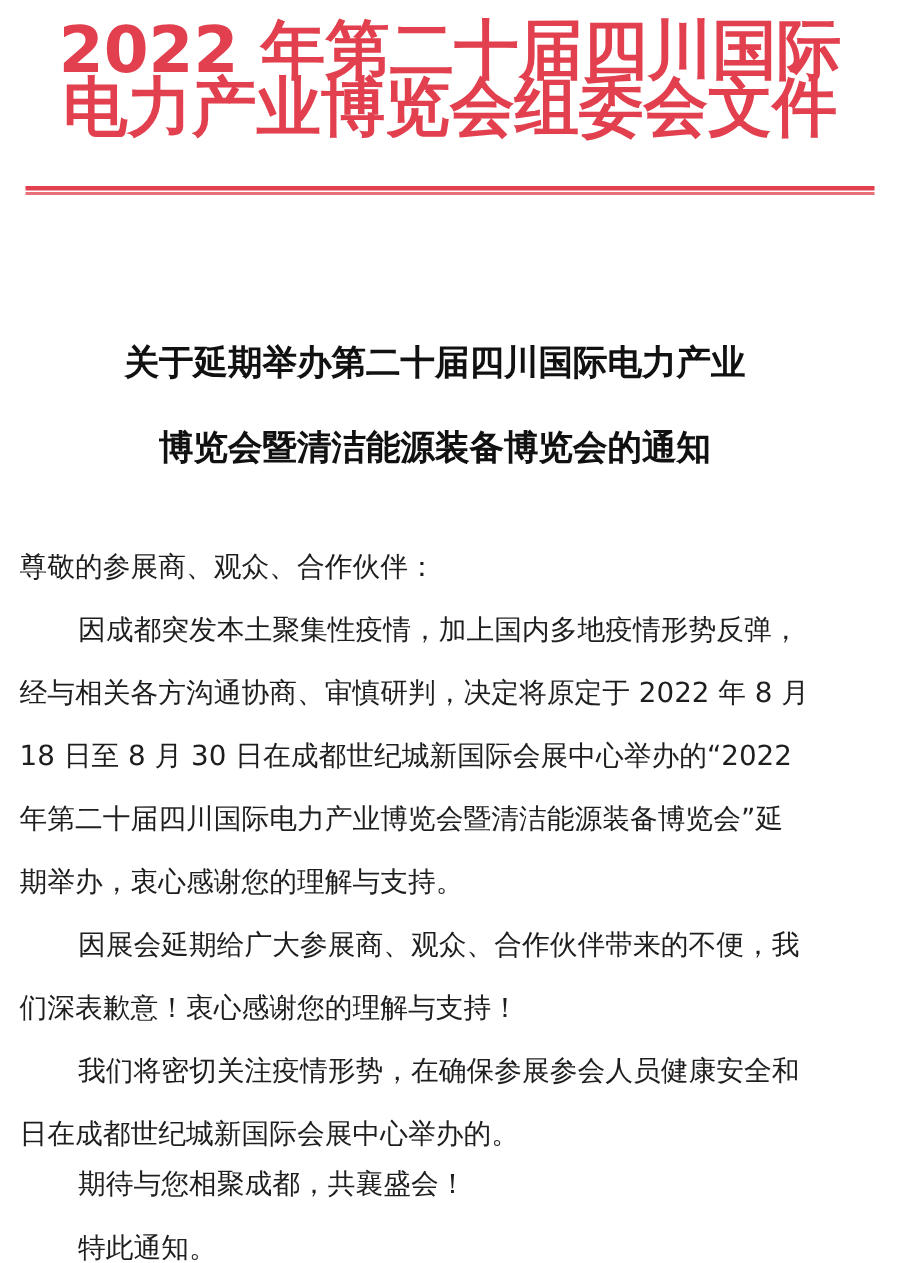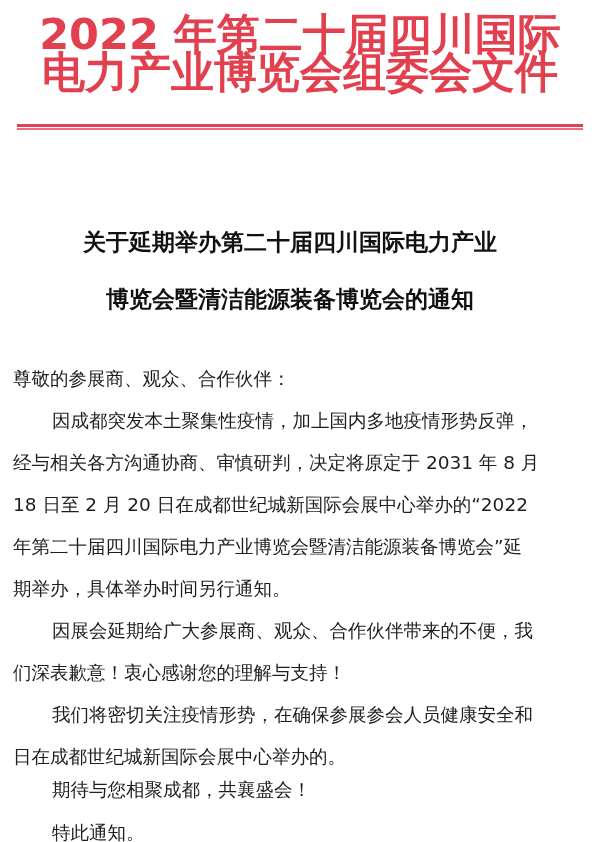--- a/index.html
+++ b/index.html
@@ -7,21 +7,21 @@
            font-family: "DejaVu Sans", "Liberation Sans", sans-serif; color: #1a1a1a; }
     .header-line { position: absolute; left: 0; width: 600px; text-align: center;
                    font-weight: bold; font-size: 43px; letter-spacing: 0px; line-height: 48px; }
     .h1 { top: 10px; }
     .h2 { top: 48px; }
     .redrule { position: absolute; left: 17px; width: 566px; top: 124px; height: 3px; }
     .redrule2 { position: absolute; left: 17px; width: 566px; top: 128px; height: 2px; opacity: .75; }
     .notice-title { position: absolute; left: 0; width: 580px; text-align: center;
                     font-weight: bold; font-size: 23px; line-height: 28px; color: #111; }
     .t1 { top: 228px; }
-    .t2 { top: 285px; }
+    .t2 { top: 285px; font-family: Liberation Serif, serif; }
     .body-line { position: absolute; left: 13px; font-size: 18.5px; line-height: 24px; white-space: nowrap; color: #1e1e1e; text-align: center; }
     .indent { left: 52px; }
   </style>
 </head>
 <body>
 
 <div>
   <div class="header-line h1" style="color: rgb(226, 64, 79);">2022 年第二十届四川国际</div>
   <div class="header-line h2" style="color: rgb(226, 64, 79);">电力产业博览会组委会文件</div>
   <div class="redrule" style="background: rgb(226, 64, 79);"></div>
@@ -29,23 +29,23 @@
 </div>
 
 <div>
   <div class="notice-title t1">关于延期举办第二十届四川国际电力产业</div>
   <div class="notice-title t2">博览会暨清洁能源装备博览会的通知</div>
 </div>
 
 <div>
   <div class="body-line" style="top:367px">尊敬的参展商、观众、合作伙伴：</div>
   <div class="body-line indent" style="top:409px">因成都突发本土聚集性疫情，加上国内多地疫情形势反弹，</div>
-  <div class="body-line" style="top:451px">经与相关各方沟通协商、审慎研判，决定将原定于 2031 年 8 月</div>
-  <div class="body-line" style="top:493px">18 日至 2 月 20 日在成都世纪城新国际会展中心举办的“2022</div>
+  <div class="body-line" style="top:451px">经与相关各方沟通协商、审慎研判，决定将原定于 2022 年 8 月</div>
+  <div class="body-line" style="top:493px">18 日至 8 月 30 日在成都世纪城新国际会展中心举办的“2022</div>
   <div class="body-line" style="top:535px">年第二十届四川国际电力产业博览会暨清洁能源装备博览会”延</div>
-  <div class="body-line" style="top:577px">期举办，具体举办时间另行通知。</div>
+  <div class="body-line" style="top:577px">期举办，衷心感谢您的理解与支持。</div>
   <div class="body-line indent" style="top:619px">因展会延期给广大参展商、观众、合作伙伴带来的不便，我</div>
   <div class="body-line" style="top:661px">们深表歉意！衷心感谢您的理解与支持！</div>
   <div class="body-line indent" style="top:703px">我们将密切关注疫情形势，在确保参展参会人员健康安全和</div>
   <div class="body-line" style="top:745px">日在成都世纪城新国际会展中心举办的。</div>
   <div class="body-line indent" style="top:778px">期待与您相聚成都，共襄盛会！</div>
   <div class="body-line indent" style="top:821px">特此通知。</div>
 </div>
 
 </body></html>

